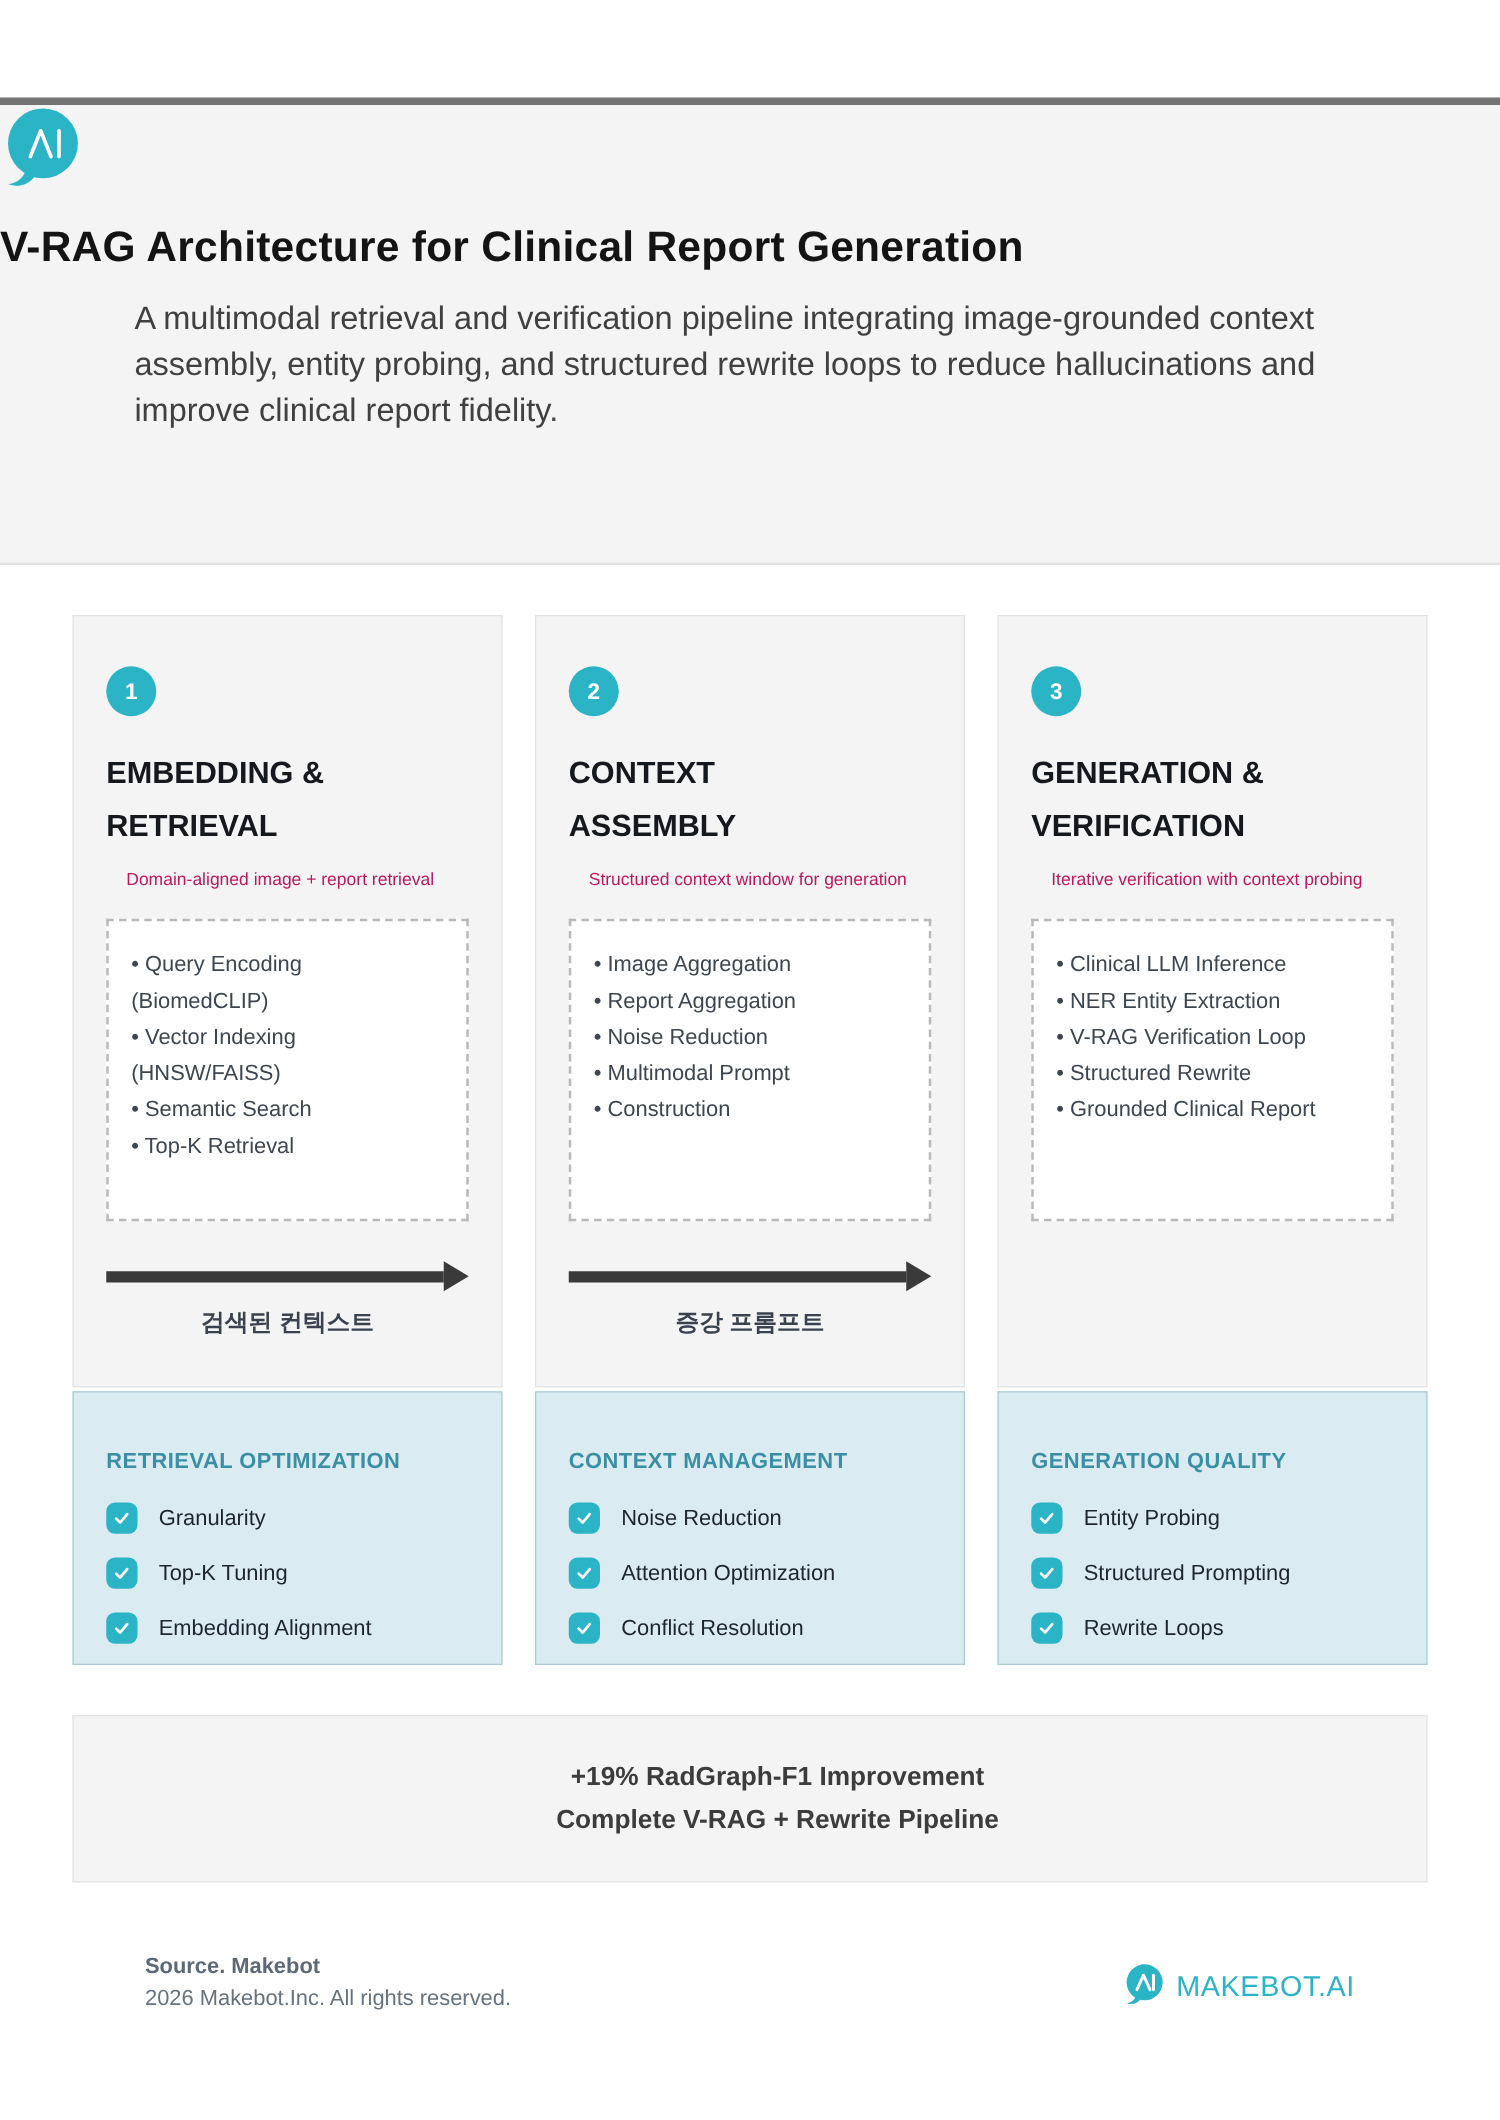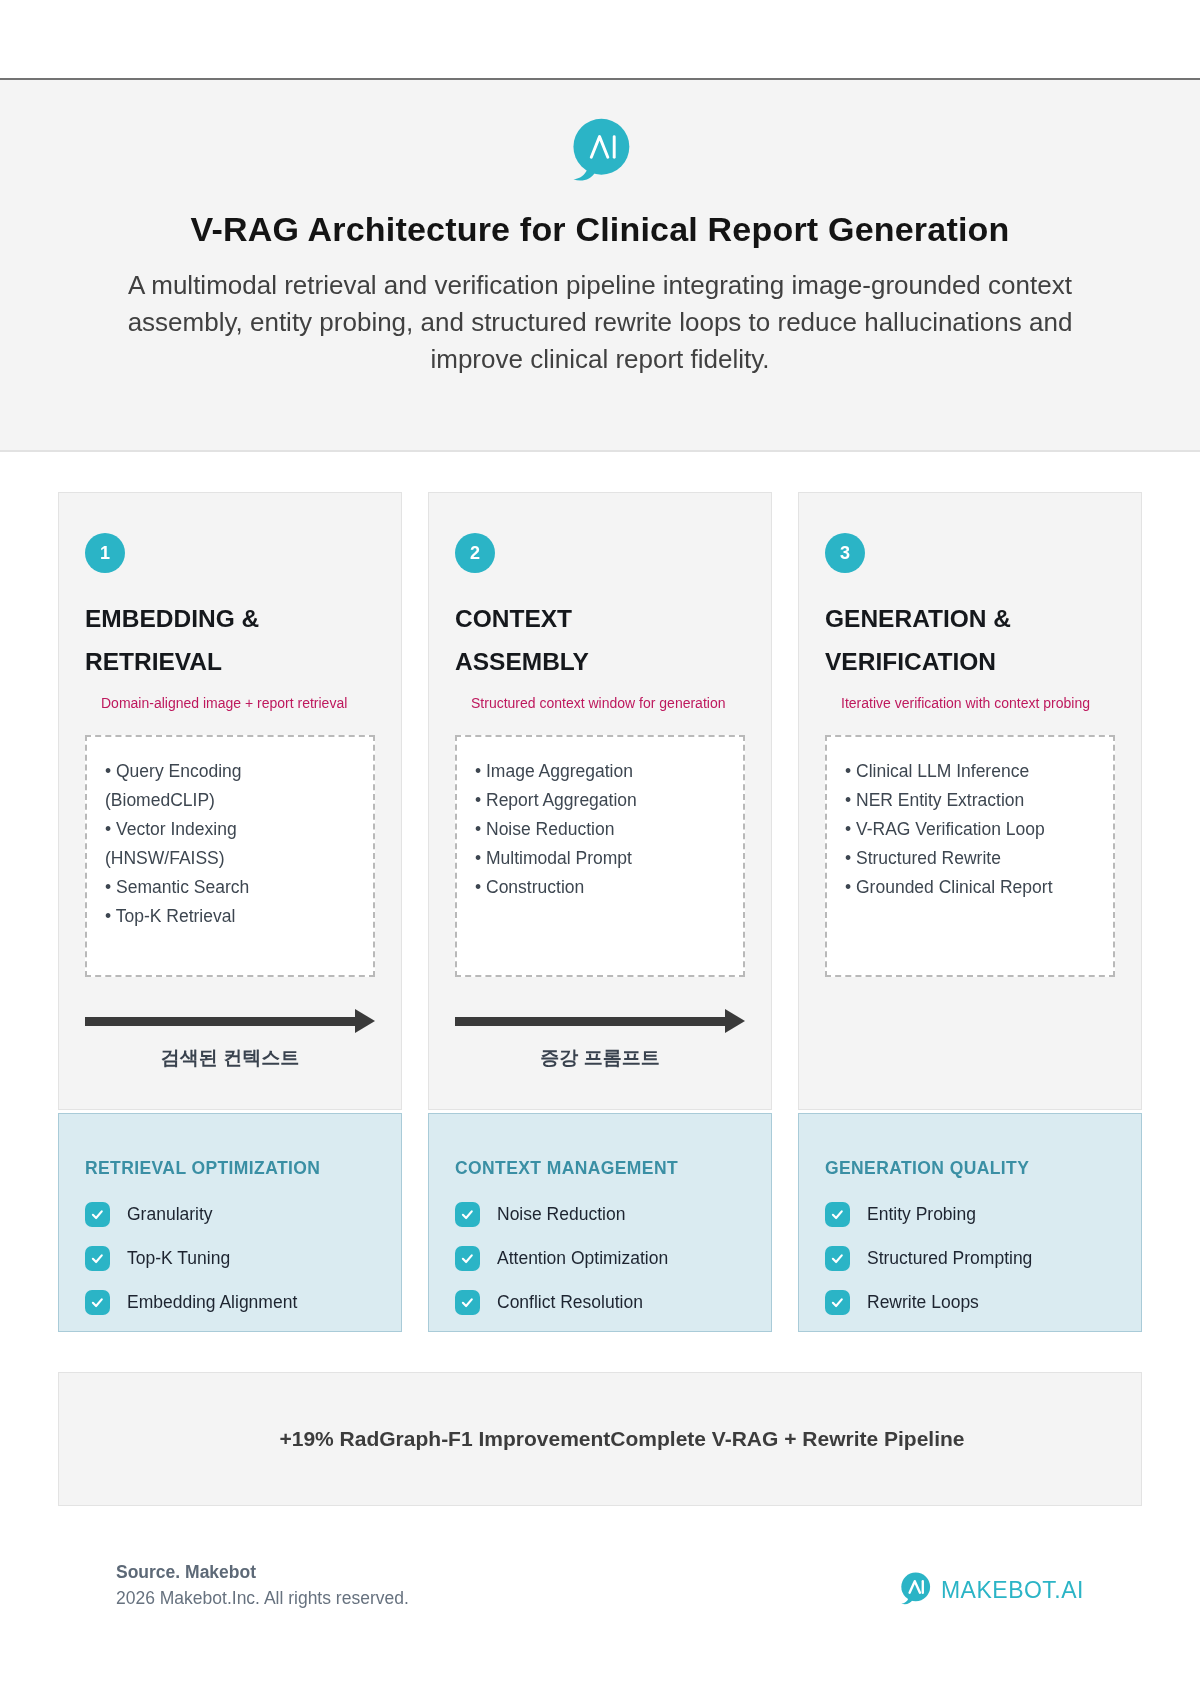--- a/index.html
+++ b/index.html
@@ -14,22 +14,22 @@
   }
   *{box-sizing:border-box;}
   html,body{margin:0;padding:0;background:#fff;}
   .page{
     width:1200px;height:1696px;background:#fff;position:relative;overflow:hidden;
     font-family:"Liberation Sans","DejaVu Sans",sans-serif;color:#16191d;
   }
   
   .header-band{
     margin-top:78px;height:374px;background:var(--header-bg);
-    border-top:2px solid #737373;border-bottom:2px solid #e2e2e2;
-    text-align:center;padding-top:36px;
+    border-top:6px solid #737373;border-bottom:2px solid #e2e2e2;
+    text-align:left;
   }
   .logo{display:inline-block;}
   .page-title{
     margin:24px 0 0;font-size:34px;font-weight:700;color:#141414;letter-spacing:0.2px;
   }
   .page-subtitle{
     margin:18px auto 0;width:985px;font-size:26px;line-height:37px;color:#404040;font-weight:400;
   }
   
   .main{padding:40px 58px 0;}
@@ -66,21 +66,21 @@
   .check-item{display:flex;align-items:center;gap:17px;margin-top:19px;}
   .check-item:first-of-type{margin-top:23px;}
   .checkbox{
     width:25px;height:25px;border-radius:7px;background:var(--accent);
     display:flex;align-items:center;justify-content:center;flex:0 0 auto;
   }
   .check-label{font-size:17.5px;color:#1d2430;}
   
   .banner{
     margin-top:40px;height:134px;background:var(--card-bg);border:1px solid var(--card-border);
-    display:flex;flex-direction:row;align-items:center;justify-content:center;padding-left:44px;
+    display:flex;flex-direction:column;align-items:center;justify-content:center;padding-left:44px;
   }
   .banner p{margin:0;font-size:21px;line-height:34px;font-weight:700;color:#3c3c3c;}
   
   .footer{margin:56px 58px 0;display:flex;justify-content:space-between;align-items:flex-end;}
   .footer-source{margin:0;font-size:17.5px;font-weight:700;color:#5d6977;}
   .footer-copy{margin:5px 0 0;font-size:17.5px;color:#67727f;}
   .brand{display:flex;align-items:center;gap:9px;}
   .brand-name{font-size:23px;color:var(--accent);letter-spacing:0.5px;}
 </style>
 </head>

